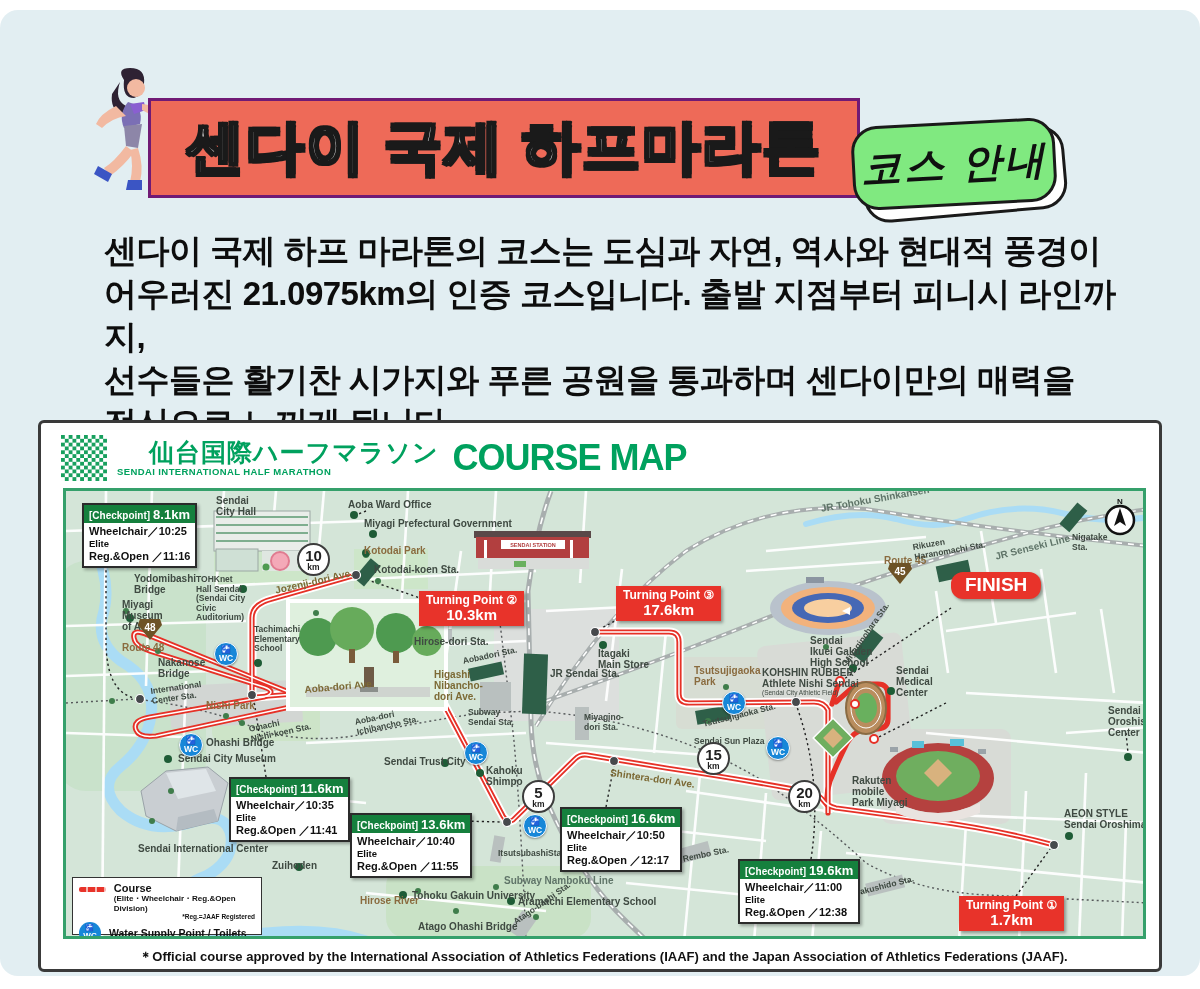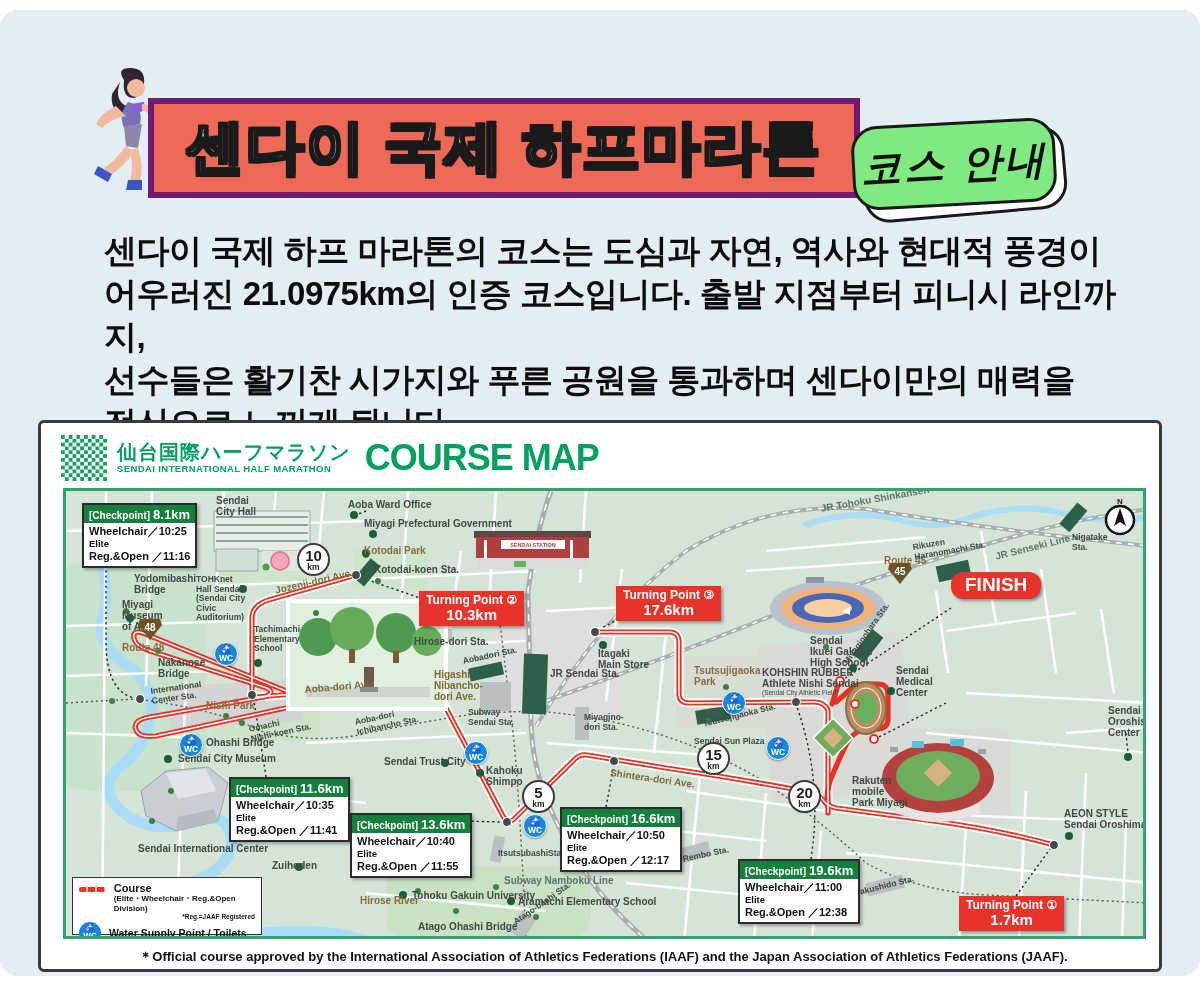--- a/index.html
+++ b/index.html
@@ -1,36 +1,36 @@
 <!DOCTYPE html>
 <html><head>
 <meta charset="utf-8">
 <style>
 * { margin:0; padding:0; box-sizing:border-box; }
 html,body { width:1200px; height:989px; background:#ffffff; font-family:"Liberation Sans",sans-serif; }
 .page { position:absolute; left:0; top:10px; width:1200px; height:966px; background:#e2eef2; border-radius:18px; overflow:hidden; }
 
 
-.banner { position:absolute; left:148px; top:88px; width:712px; height:100px; background:#ee6a58; border:6px solid #701a75; display:flex; align-items:center; justify-content:center; }
+.banner { position:absolute; left:148px; top:88px; width:712px; height:100px; background:#ee6a58; border:3px solid #701a75; display:flex; align-items:center; justify-content:center; }
 .banner-title { font-size:58px; font-weight:900; color:#ffffff; letter-spacing:2px; white-space:nowrap;
   -webkit-text-stroke:2.2px #1a1a1a;
   text-shadow:-2px -2px 0 #1a1a1a,2px -2px 0 #1a1a1a,-2px 2px 0 #1a1a1a,2px 2px 0 #1a1a1a; }
 .badge-wrap { position:absolute; left:852px; top:112px; width:214px; height:94px; }
 .badge-shadow { position:absolute; left:10px; top:10px; width:204px; height:84px; background:#ffffff; border:3px solid #1a1a1a; border-radius:26px; transform:rotate(-5deg); }
 .badge { position:absolute; left:0; top:0; width:204px; height:84px; background:#80e980; border:3px solid #1a1a1a; border-radius:26px; transform:rotate(-3deg); display:flex; align-items:center; justify-content:center; }
 .badge span { font-size:40px; font-weight:900; color:#101010; font-style:italic; letter-spacing:3px; }
 .runner { position:absolute; left:86px; top:56px; }
 
 
 .intro { position:absolute; left:104px; top:220px; width:1020px; color:#0d0d0d; font-weight:800; font-size:33px; line-height:1.30; letter-spacing:-0.5px; }
 
 
 .card { position:absolute; left:38px; top:410px; width:1124px; height:552px; background:#ffffff; border:3px solid #3a3a3a; border-radius:6px; }
 .map-head { position:absolute; left:20px; top:9px; height:52px; display:flex; align-items:center; }
-.map-head .jp { color:#00a15e; font-weight:bold; font-size:20px; line-height:1.05; letter-spacing:1px; }
+.map-head .jp { color:#00a15e; font-weight:bold; font-size:25px; line-height:1.05; letter-spacing:1px;margin-left:32px; }
 .map-head .en { color:#00a15e; font-weight:bold; font-size:9.5px; letter-spacing:0.4px; }
 .map-head .big { color:#00a15e; font-weight:900; font-size:36px; letter-spacing:-1px; margin-left:14px; }
 .disclaimer { position:absolute; left:20px; top:525px; width:1085px; text-align:center; font-size:13px; font-weight:bold; color:#111111; }
 
 
 .map { position:absolute; left:22px; top:65px; width:1083px; height:451px; background:#d4e5d8; border:3px solid #35a06b; overflow:hidden; }
 .map svg.base { position:absolute; left:0; top:0; }
 .map-lbl { position:absolute; font-size:10px; font-weight:bold; line-height:1.12; color:#3f4a42; white-space:nowrap; transform-origin:left top; z-index:5; }
 .map-lbl.road { color:#7c6a35; }
 .map-lbl.park { color:#8a6b3f; }

